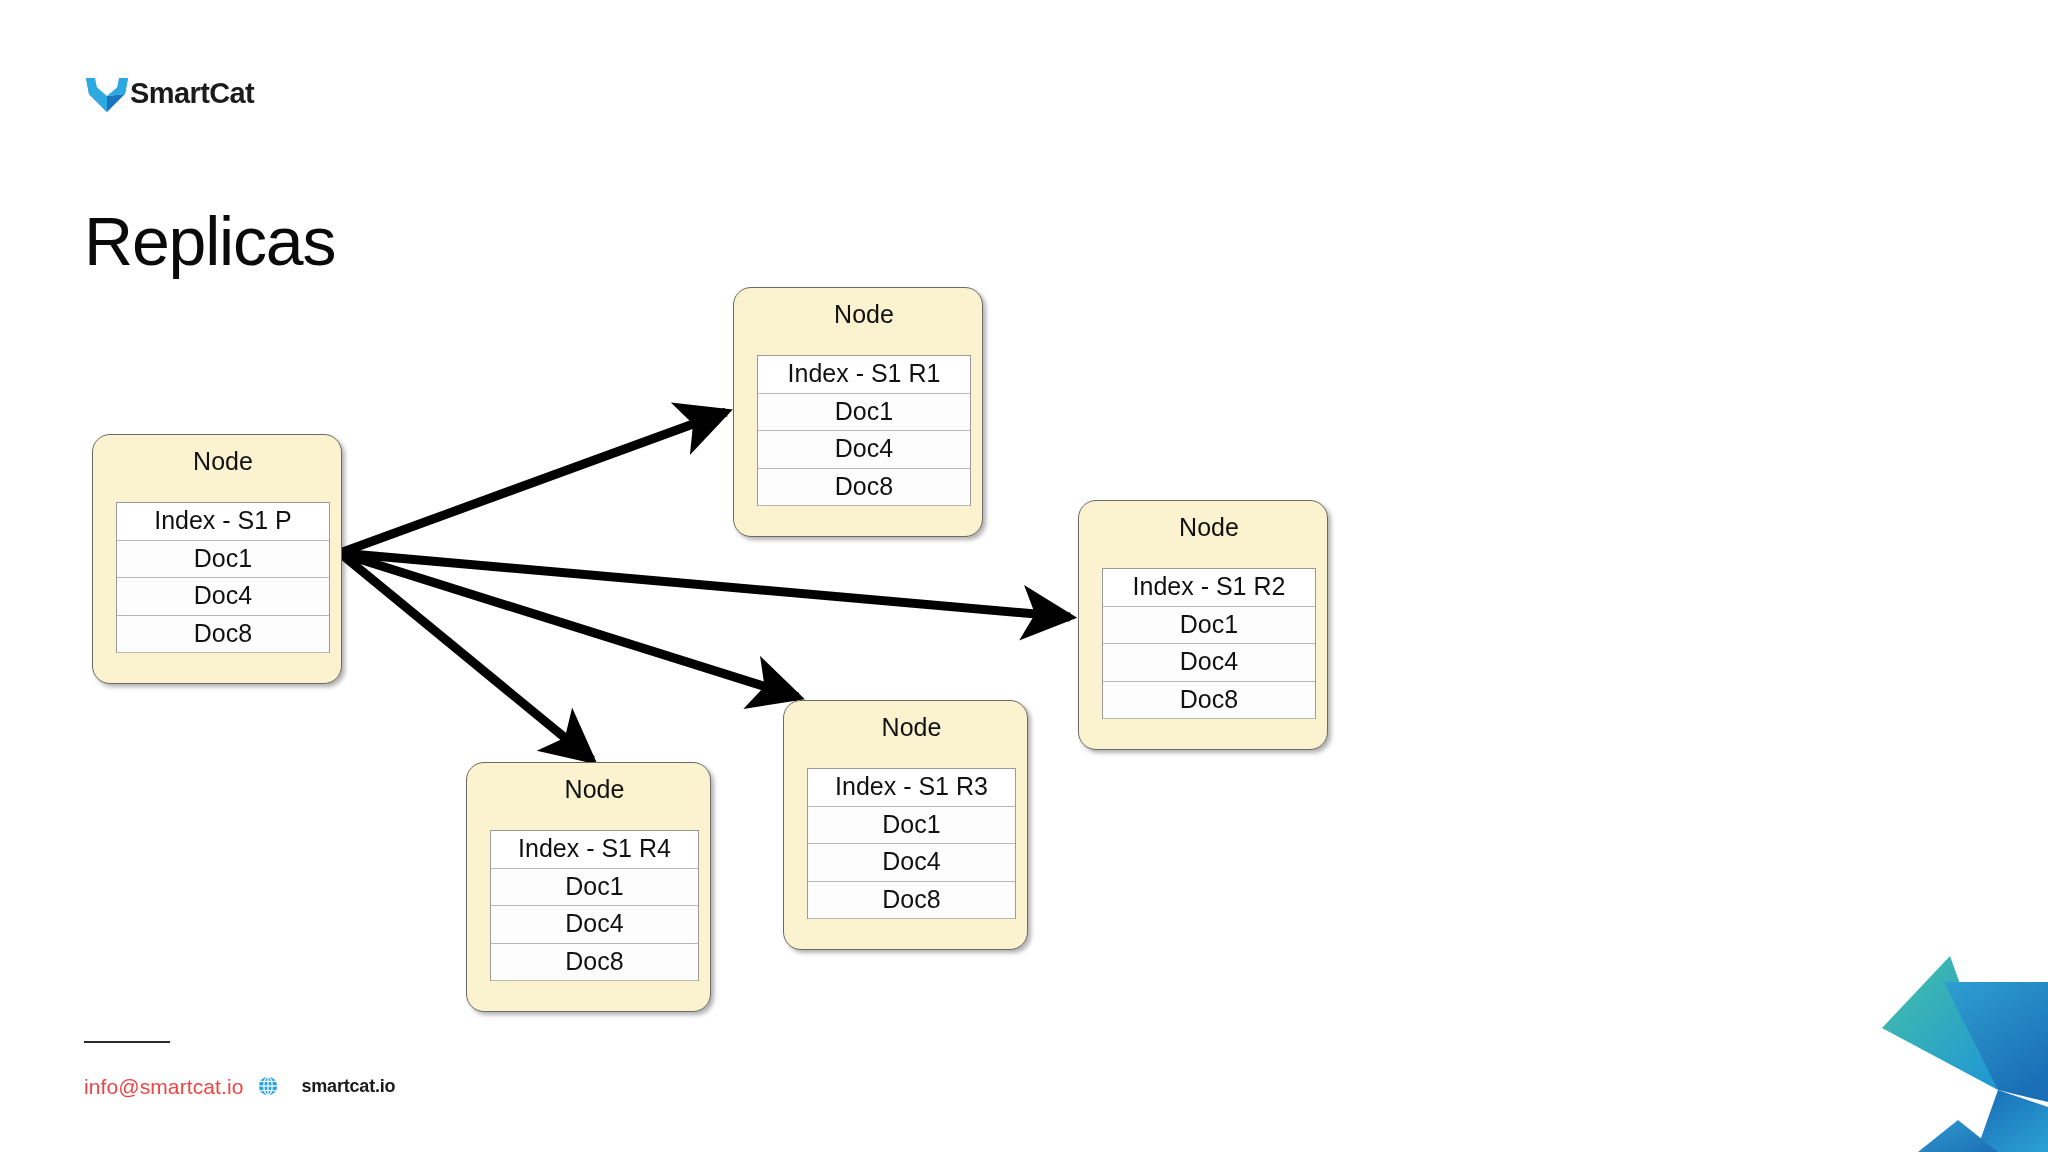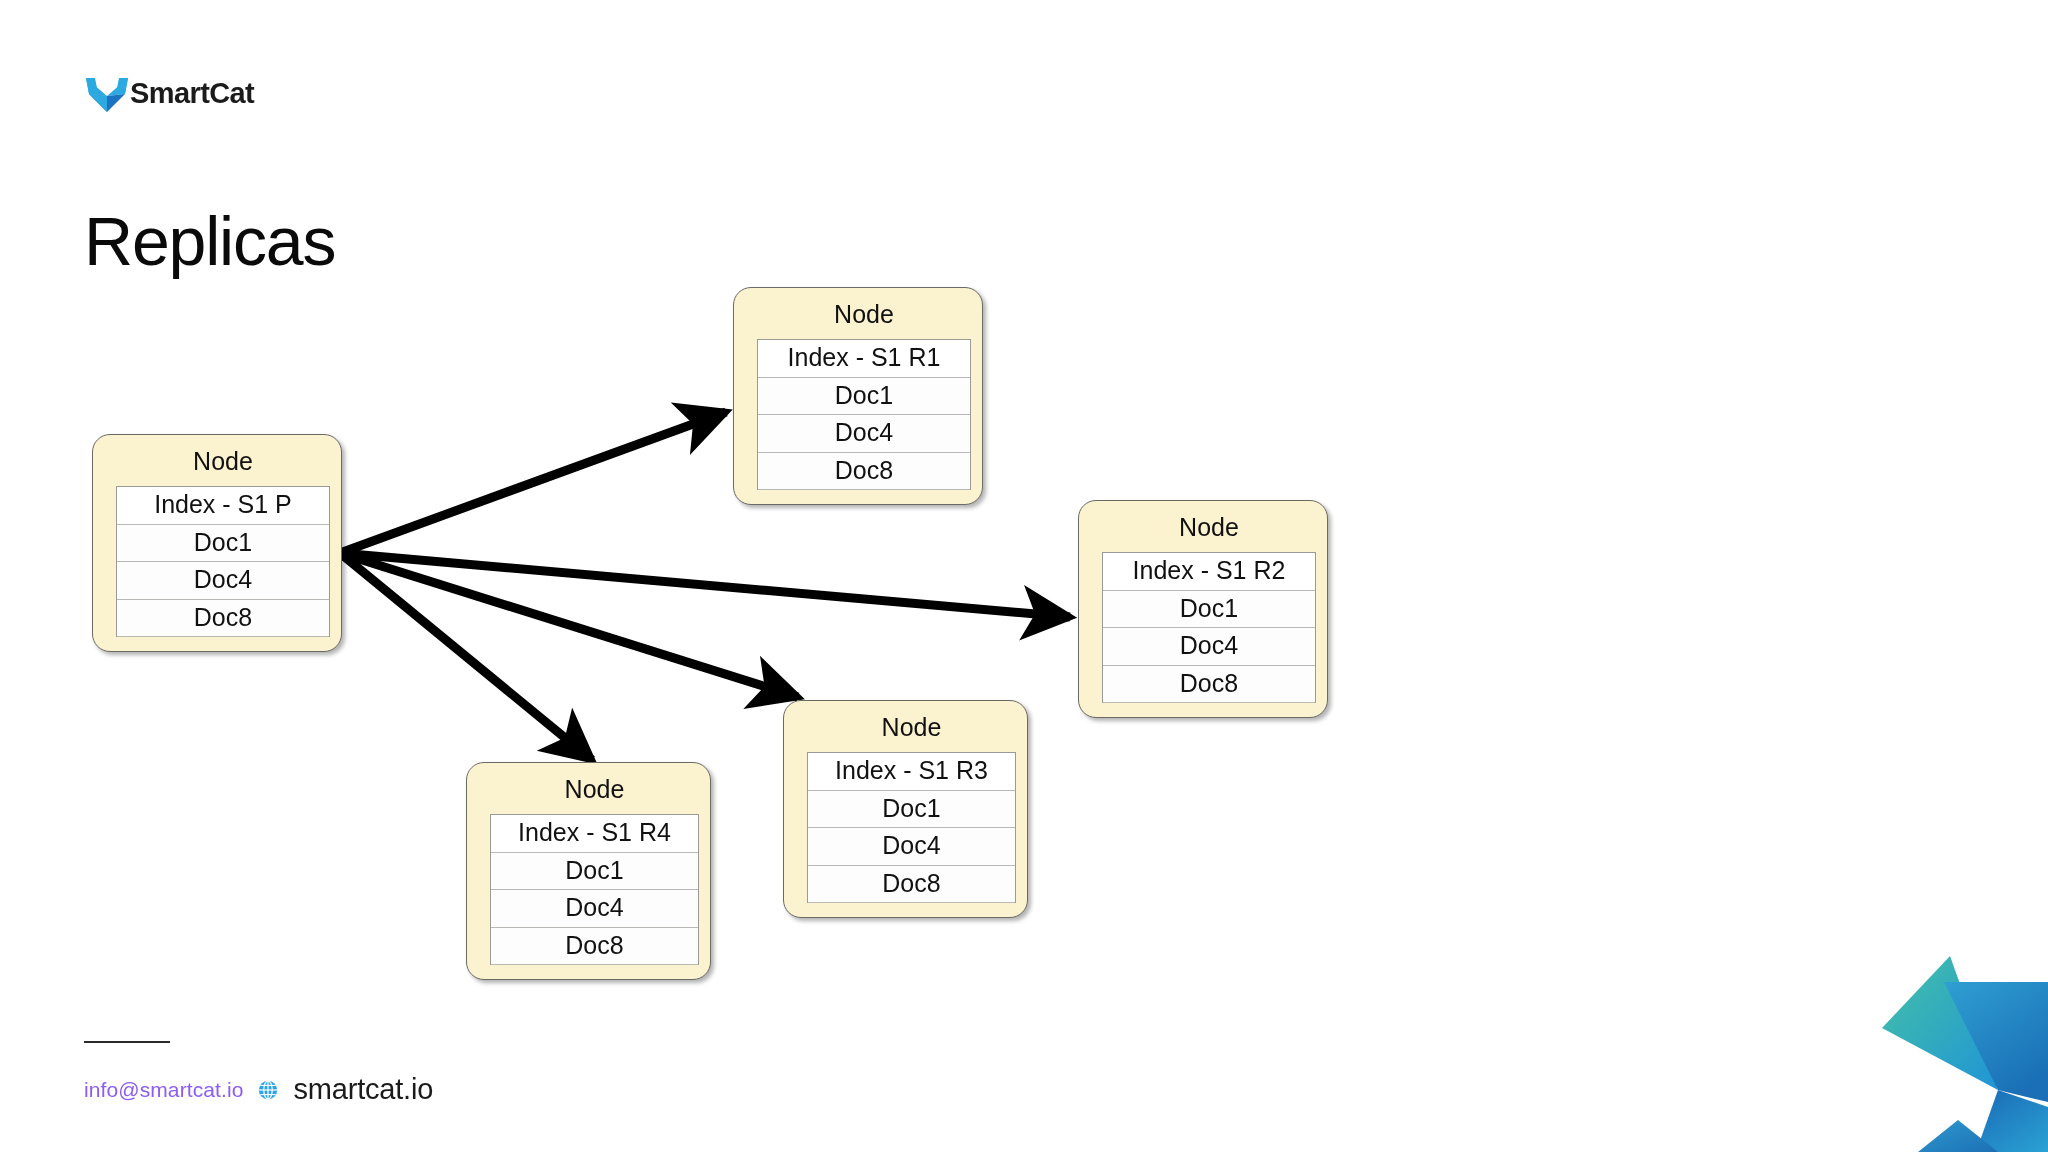--- a/index.html
+++ b/index.html
@@ -74,21 +74,21 @@
     padding: 0 0 14px 12px;
   }
   .node-title {
     text-align: center;
     font-size: 25px;
     color: #111111;
     padding: 13px 0 12px 0;
     line-height: 1.05;
   }
   .node-table {
-    margin: 0 11px;
+    margin: 16px 11px;
     border: 1px solid #9a9a96;
     border-bottom: none;
     background: #f0abfc;
     box-sizing: border-box;
   }
   .node-row {
     text-align: center;
     font-size: 25px;
     color: #111111;
     padding: 3px 0 4px 0;
@@ -111,31 +111,32 @@
   #footer-bar {
     position: absolute;
     left: 84px;
     top: 1075px;
     display: flex;
     align-items: center;
     gap: 14px;
   }
   #footer-email {
     font-size: 21px;
-    color: #8b5cf6;
+    color: #ef4444;
     letter-spacing: 0.1px;
     line-height: 1;
   }
   #footer-globe { width: 22px; height: 22px; display: block; }
   #footer-site {
-    font-size: 29px;
-    font-weight: normal;
+    font-size: 18px;
+    font-weight: bold;
     color: #1b1b1b;
     letter-spacing: -0.2px;
     line-height: 1;
+    margin-left: 8px;
   }
 
   
   #corner-decoration {
     position: absolute;
     right: 0;
     bottom: 0;
     width: 180px;
     height: 210px;
   }

